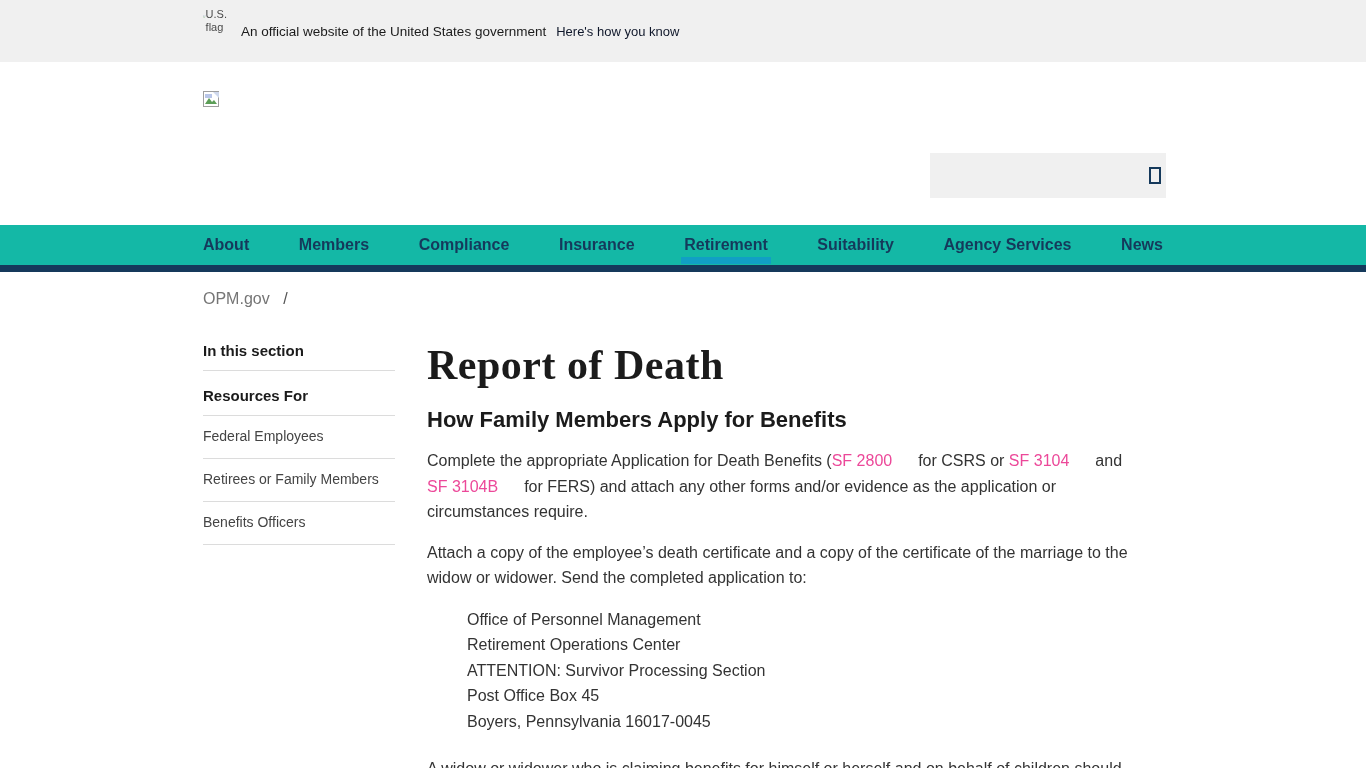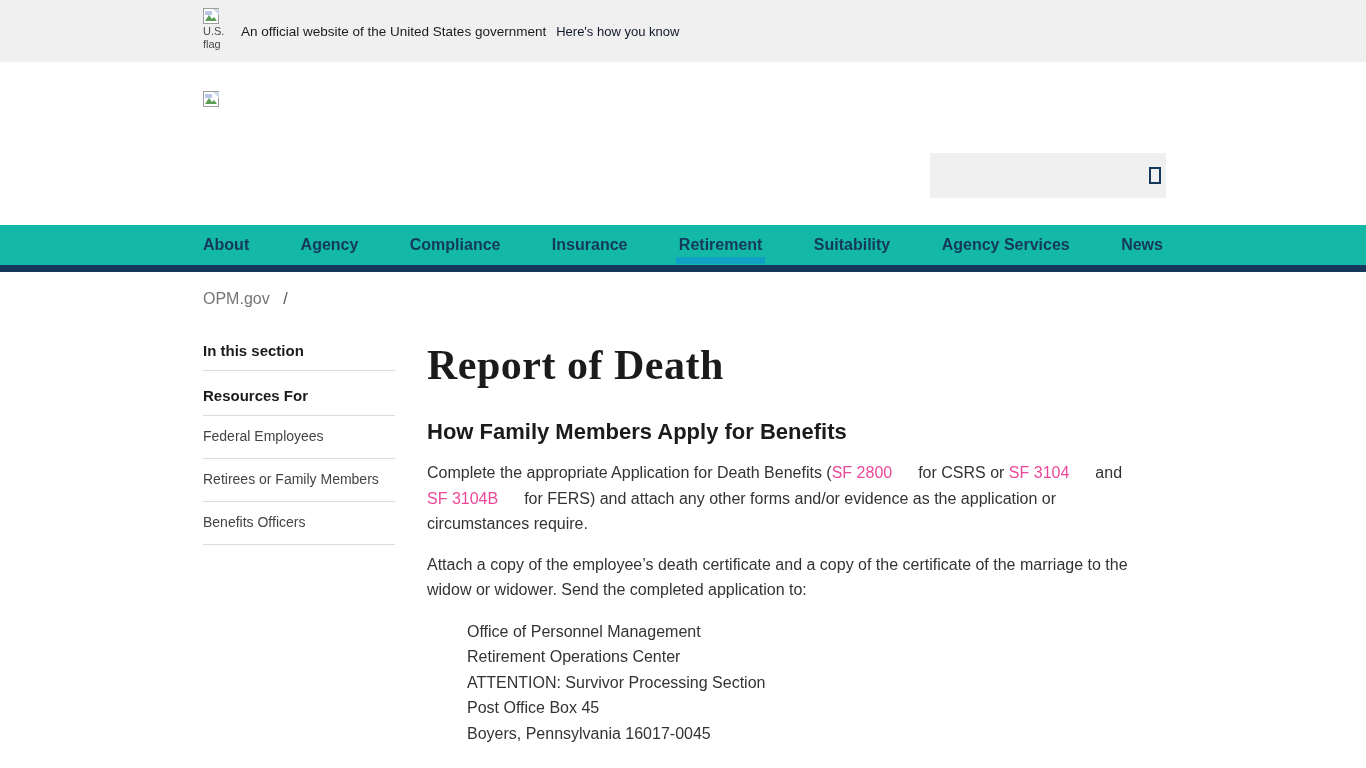--- a/index.html
+++ b/index.html
@@ -4,21 +4,21 @@
 <style>
   * { margin: 0; padding: 0; box-sizing: border-box; }
   html, body { background: #ffffff; }
   body { font-family: "Liberation Sans", sans-serif; }
   .page { width: 1366px; height: 768px; overflow: hidden; background: #fff; position: relative; }
   .container { width: 960px; margin: 0 auto; position: relative; }
 
   
   .gov-banner { background: #f0f0f0; height: 62px; }
   .gov-banner .container { display: flex; align-items: center; height: 100%; }
-  .broken-img { display: inline-flex; flex-direction: column; align-items: flex-start; overflow: hidden; }
+  .broken-img { display: inline-flex; flex-direction: row; align-items: flex-start; overflow: hidden; }
   .broken-img .alt-text { font-size: 11px; color: #4a4a4a; line-height: 13px; white-space: pre-line; }
   .flag-broken { width: 24px; height: 52px; margin-right: 14px; margin-top: 6px; }
   .banner-text { font-size: 13.5px; color: #1b1b1b; }
   .banner-link { font-size: 13px; color: #0f172a; margin-left: 10px; cursor: pointer; }
 
   
   .site-header { height: 163px; background: #fff; }
   .site-header .container { height: 100%; }
   .logo-broken { position: absolute; top: 29px; left: 0; width: 20px; height: 20px; }
   .search-box { position: absolute; top: 91px; right: -3px; width: 236px; height: 45px; background: #f0f0f0; display: flex; align-items: center; }
@@ -41,21 +41,21 @@
   .content-row { display: flex; gap: 32px; margin-top: 34px; }
   .sidebar { width: 192px; flex: 0 0 192px; }
   .side-head { font-size: 15px; font-weight: bold; color: #1b1b1b; padding-bottom: 11px; border-bottom: 1px solid #dcdcdc; }
   .side-head.first { margin-bottom: 16px; }
   .side-links { list-style: none; }
   .side-links li { border-bottom: 1px solid #dcdcdc; padding: 10px 0 12px; }
   .side-links a { font-size: 14px; color: #444; text-decoration: none; line-height: 20px; cursor: pointer; display: block; }
 
   .main-col { flex: 1; max-width: 704px; }
   h1.page-title { font-family: "Liberation Serif", "DejaVu Serif", serif; font-size: 42px; line-height: 46px; font-weight: bold; color: #1b1b1b; letter-spacing: 0.5px; }
-  h2.sub-title { font-size: 22px; font-weight: bold; color: #1b1b1b; margin-top: 31px; }
+  h2.sub-title { font-size: 22px; font-weight: bold; color: #1b1b1b; margin-top: 19px; }
   .main-col p { font-size: 16px; line-height: 25.5px; color: #333; margin-top: 15px; }
   .main-col a.doc-link { color: #ec4899; cursor: pointer; }
   .link-gap { display: inline-block; width: 26px; }
   .address-block { margin-top: 16px; padding-left: 40px; font-size: 16px; line-height: 25.5px; color: #333; font-style: normal; }
 </style>
 </head>
 <body>
 
 <div class="page">
 
@@ -88,21 +88,21 @@
       <div class="search-box">
         <input class="search-input" type="text" value="" style="">
         <span class="tofu-icon"></span>
       </div>
     </div>
   </div>
 
   <nav class="main-nav">
     <div class="container">
       <a class="nav-item">About</a>
-      <a class="nav-item">Agency</a>
+      <a class="nav-item">Members</a>
       <a class="nav-item">Compliance</a>
       <a class="nav-item">Insurance</a>
       <a class="nav-item active">Retirement</a>
       <a class="nav-item">Suitability</a>
       <a class="nav-item">Agency Services</a>
       <a class="nav-item">News</a>
     </div>
   </nav>
   <div class="nav-bar"></div>
 

